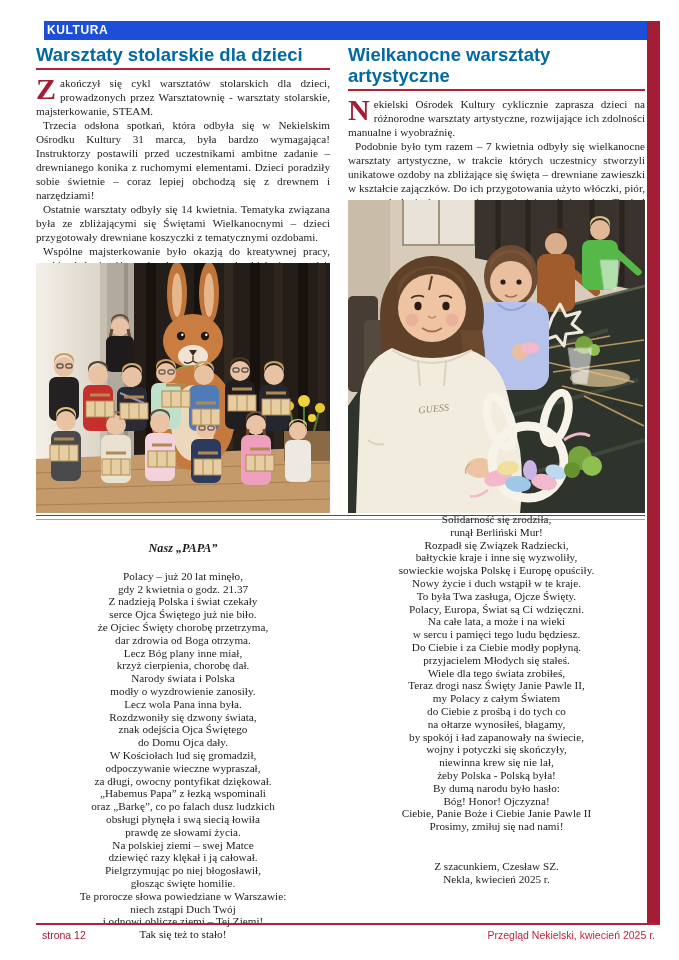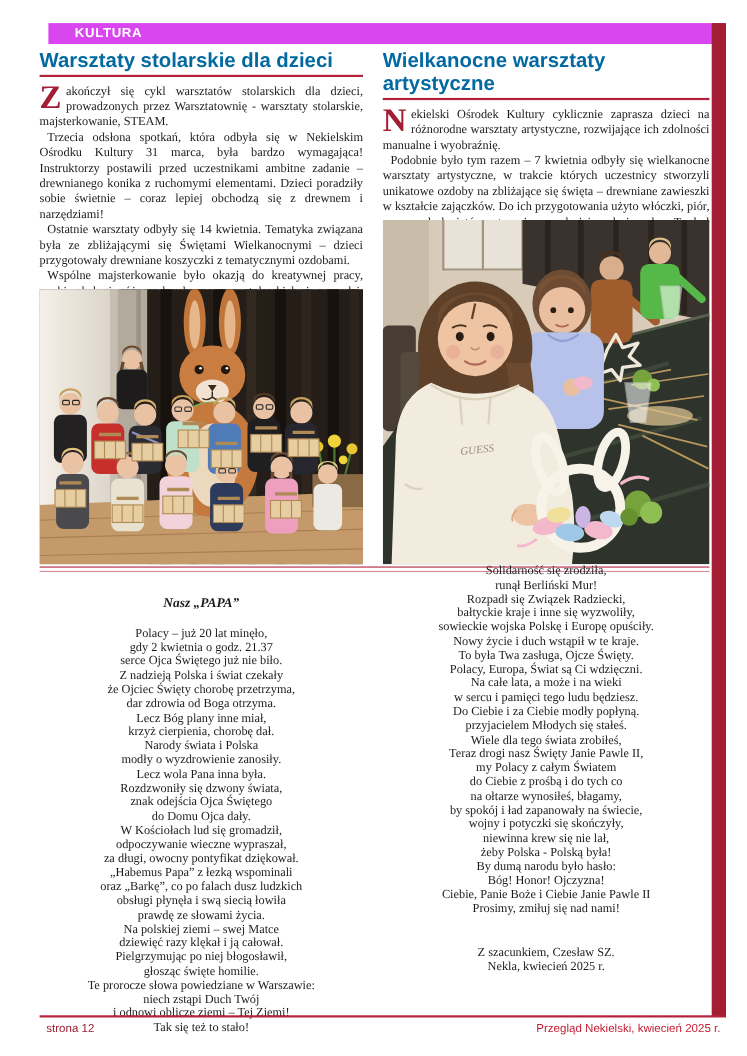--- a/index.html
+++ b/index.html
@@ -1,22 +1,22 @@
 <!DOCTYPE html>
 <html><head>
 <meta charset="utf-8">
 <style>
   html,body{margin:0;padding:0;background:#fff;}
   .page{position:relative;width:679px;height:960px;background:#ffffff;overflow:hidden;
         font-family:"Liberation Serif", serif;color:#1c1c1c;}
 
   
   .kultura-bar{position:absolute;left:44px;top:21px;width:616px;height:19px;
-    background:#d946ef;color:#ffffff;font-family:"Liberation Sans", sans-serif;
-    font-size:12px;font-weight:600;letter-spacing:.6px;line-height:19px;padding-left:24px;
+    background:#1d4ed8;color:#ffffff;font-family:"Liberation Sans", sans-serif;
+    font-size:12px;font-weight:600;letter-spacing:.6px;line-height:19px;padding-left:3px;
     box-sizing:border-box;}
   .edge-bar{position:absolute;left:647px;top:21px;width:13px;height:903px;background:#a31e35;}
 
   
   .col{position:absolute;top:44px;}
   .col-left{left:36px;width:294px;}
   .col-right{left:348px;width:297px;}
   .headline{font-family:"Liberation Sans", sans-serif;font-size:18.5px;font-weight:700;
     color:#0369a1;margin:0 0 3px 0;line-height:21px;}
   .headrule{height:2px;background:#b5203a;margin:0 0 6px 0;}
@@ -403,22 +403,22 @@
     </g>
   </svg>
 
   <div class="separator"></div>
 
   <div class="poem-col poem-left">
     <div class="poem-title">Nasz „PAPA”</div>
     <div>
         <div class="line">Polacy – już 20 lat minęło,</div>
         <div class="line">gdy 2 kwietnia o godz. 21.37</div>
+        <div class="line">Z nadzieją Polska i świat czekały</div>
         <div class="line">serce Ojca Świętego już nie biło.</div>
-        <div class="line">Z nadzieją Polska i świat czekały</div>
         <div class="line">że Ojciec Święty chorobę przetrzyma,</div>
         <div class="line">dar zdrowia od Boga otrzyma.</div>
         <div class="line">Lecz Bóg plany inne miał,</div>
         <div class="line">krzyż cierpienia, chorobę dał.</div>
         <div class="line">Narody świata i Polska</div>
         <div class="line">modły o wyzdrowienie zanosiły.</div>
         <div class="line">Lecz wola Pana inna była.</div>
         <div class="line">Rozdzwoniły się dzwony świata,</div>
         <div class="line">znak odejścia Ojca Świętego</div>
         <div class="line">do Domu Ojca dały.</div>

